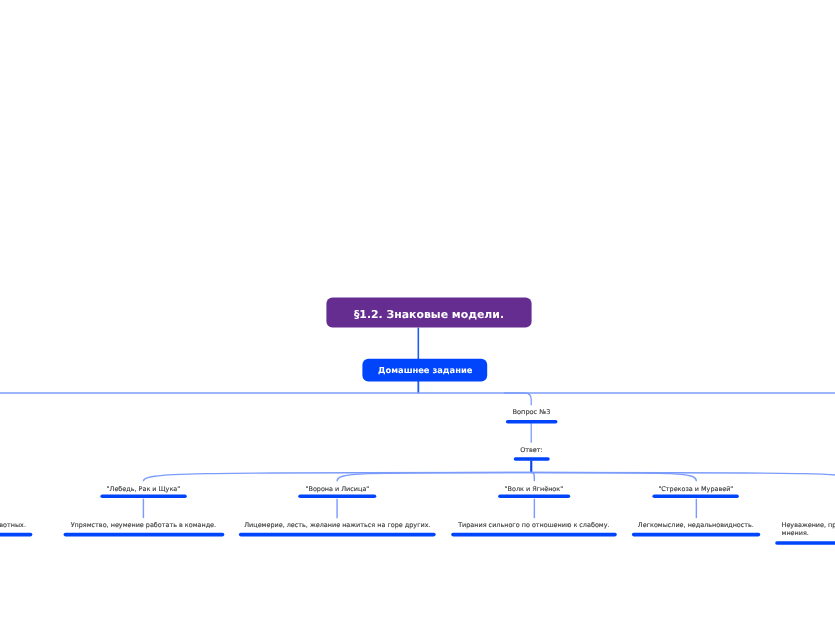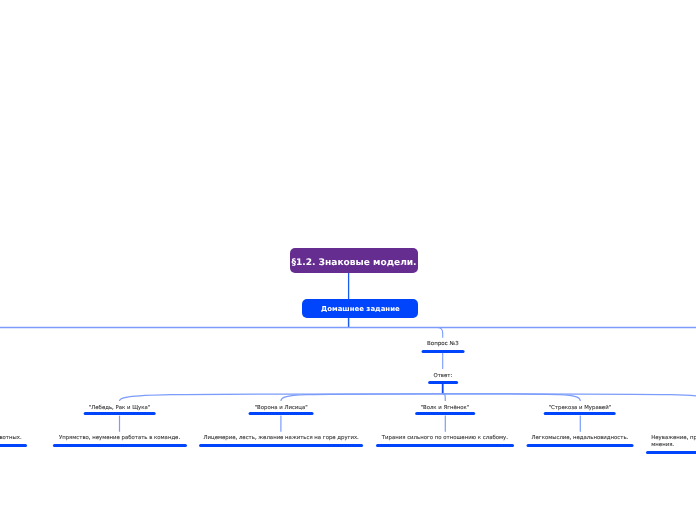--- a/index.html
+++ b/index.html
@@ -57,25 +57,25 @@
       <path d="M442.7,393.8 C 690,393.8 712,393.8 712,401" stroke="#7b9cfa" stroke-width="1.2" fill="none"></path>
     </g>
     <g>
       <path d="M119.5,415.6 L119.5,431.8" stroke="#7b9cfa" stroke-width="1.2" fill="none"></path>
       <path d="M280.9,415.6 L280.9,431.8" stroke="#7b9cfa" stroke-width="1.2" fill="none"></path>
       <path d="M445.3,415.6 L445.3,431.8" stroke="#7b9cfa" stroke-width="1.2" fill="none"></path>
       <path d="M580.3,415.6 L580.3,431.8" stroke="#7b9cfa" stroke-width="1.2" fill="none"></path>
     </g>
   </svg>
 
-  <div class="boxnode rootbox" style="left:290px;top:248.2px;width:128px;height:25px;font-size:9.07px;">
+  <div class="boxnode rootbox" style="left:272px;top:248.2px;width:171px;height:25px;font-size:9.07px;">
     <span style="top:2px;">§1.2. Знаковые модели.</span>
   </div>
 
-  <div class="boxnode hwbox" style="left:302.4px;top:298.9px;width:116px;height:19px;font-size:6.95px;text-align:right;">
+  <div class="boxnode hwbox" style="left:302.4px;top:298.9px;width:104px;height:19px;font-size:6.95px;text-align:right;">
     <span style="top:0.6px;">Домашнее задание</span>
   </div>
 
   <div class="tnode" style="left:342.9px;top:341px;width:200px;font-size:5.5px;">
     <span class="lbl" style="top:0;">Вопрос №3</span>
     <span class="bar" style="top:8.6px;width:42.9px;"></span>
   </div>
 
   <div class="tnode" style="left:342.9px;top:372.5px;width:200px;font-size:5.4px;">
     <span class="lbl" style="top:0;">Ответ:</span>

